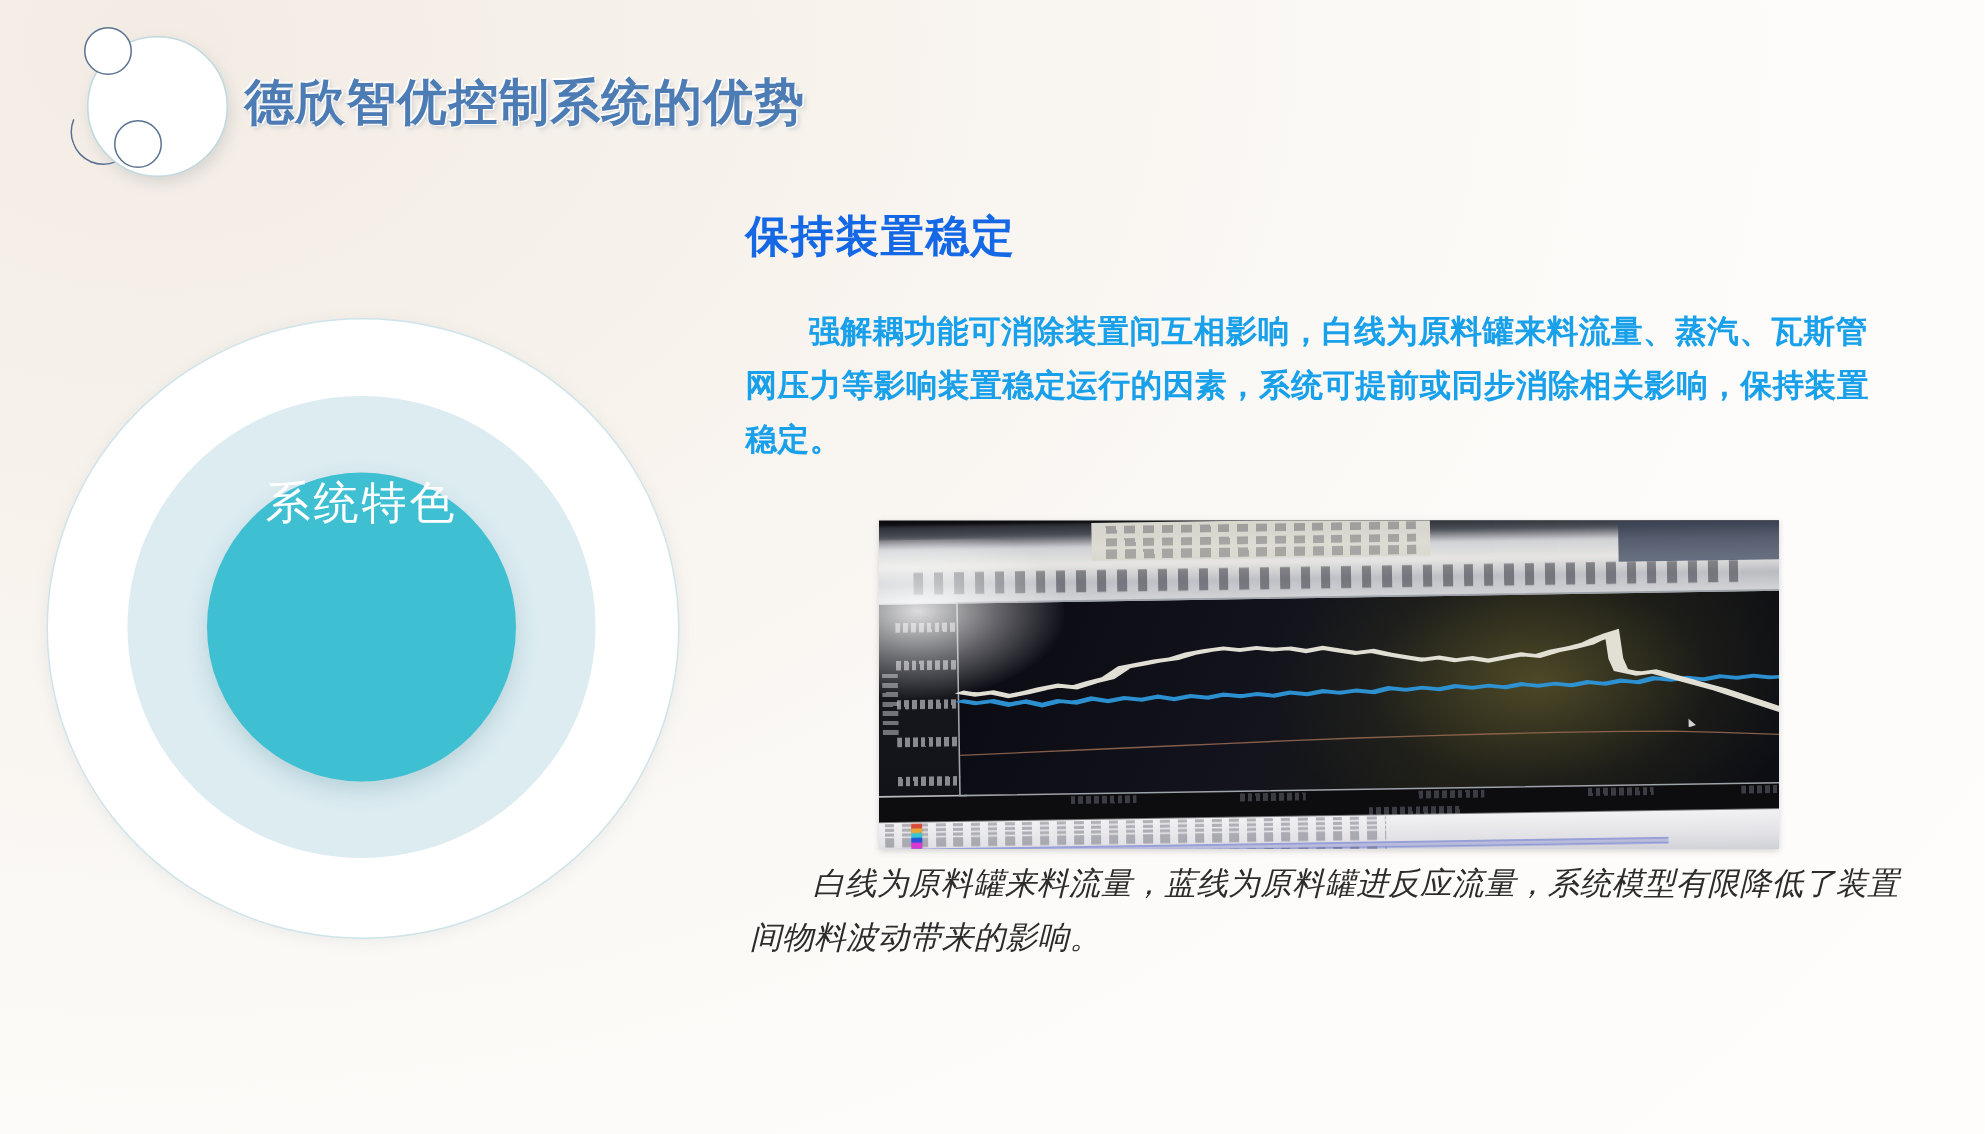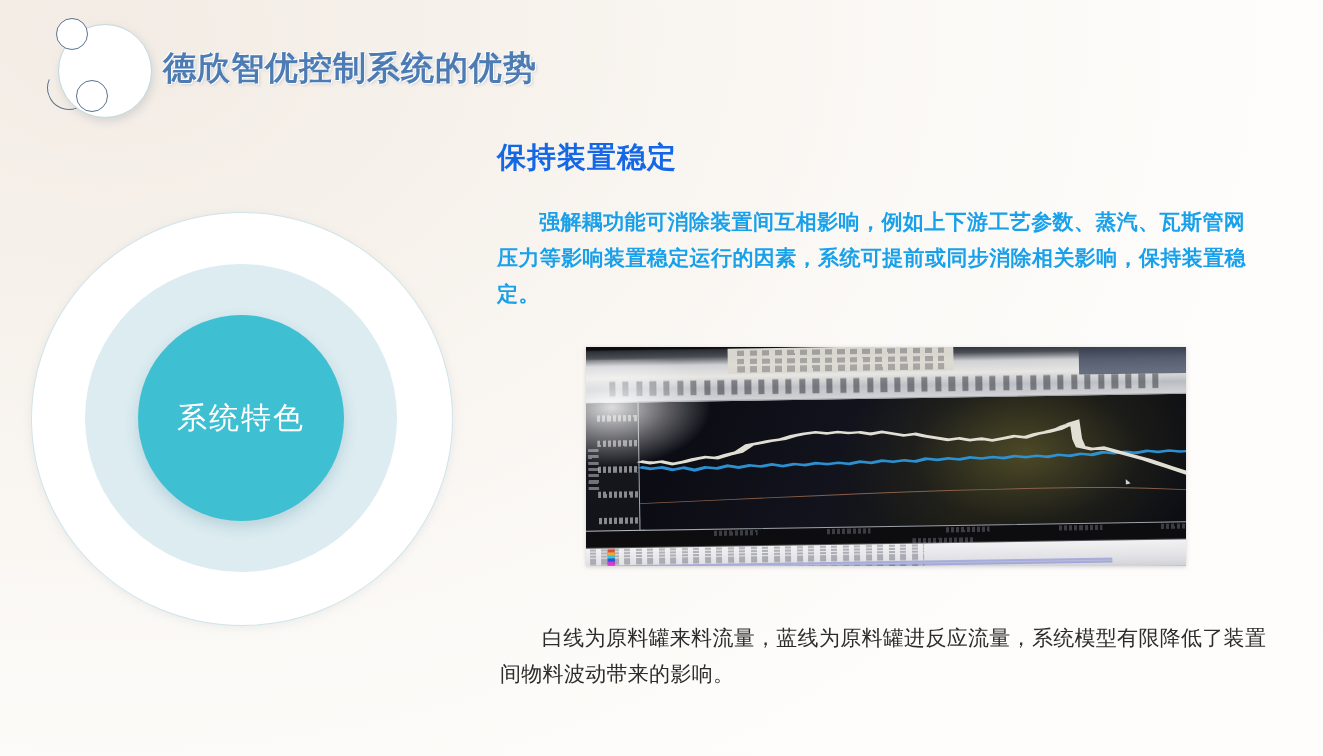--- a/index.html
+++ b/index.html
@@ -123,21 +123,20 @@
   .ring-inner {
     position: absolute;
     left: 107px;
     top: 103px;
     width: 206px;
     height: 206px;
     border-radius: 50%;
     background: #3ebfd2;
     box-shadow: 0 6px 14px rgba(60,120,135,0.22);
     display: flex;
-    align-items: center;
     justify-content: center;
   }
   .ring-inner-label {
     color: #ffffff;
     font-size: 30px;
     letter-spacing: 2px;
     font-weight: normal;
   }
 
   
@@ -352,27 +351,28 @@
     left: 0; top: 0;
     width: 100%;
     height: 100%;
     overflow: visible;
   }
 
   
   #photo-caption {
     position: absolute;
     left: 500px;
-    top: 620px;
+    top: 572px;
     width: 780px;
     font-size: 21px;
     color: #2c2c2c;
     line-height: 1.72;
     text-indent: 2em;
     letter-spacing: 0.3px;
+    font-style: italic;
   }
 </style>
 </head>
 <body>
 
 <div id="slide">
 
   <div id="header-decoration">
     <div class="deco-arc"></div>
     <div class="deco-big-circle"></div>
@@ -385,21 +385,21 @@
   <div id="feature-rings">
     <div class="ring-outer"></div>
     <div class="ring-mid"></div>
     <div class="ring-inner">
       <span class="ring-inner-label">系统特色</span>
     </div>
   </div>
 
   <div id="content-column">
     <h2 id="section-heading">保持装置稳定</h2>
-    <p id="body-paragraph">强解耦功能可消除装置间互相影响，例如上下游工艺参数、蒸汽、瓦斯管网压力等影响装置稳定运行的因素，系统可提前或同步消除相关影响，保持装置稳定。</p>
+    <p id="body-paragraph">强解耦功能可消除装置间互相影响，白线为原料罐来料流量、蒸汽、瓦斯管网压力等影响装置稳定运行的因素，系统可提前或同步消除相关影响，保持装置稳定。</p>
   </div>
 
   <div id="monitor-photo">
     <div class="photo-inner">
 
       <div class="win-top"></div>
       <div class="chrome-right"></div>
       <div class="tag-list-top">
         <div class="tag-row" style="top:6%"></div>
         <div class="tag-row" style="top:38%"></div>

